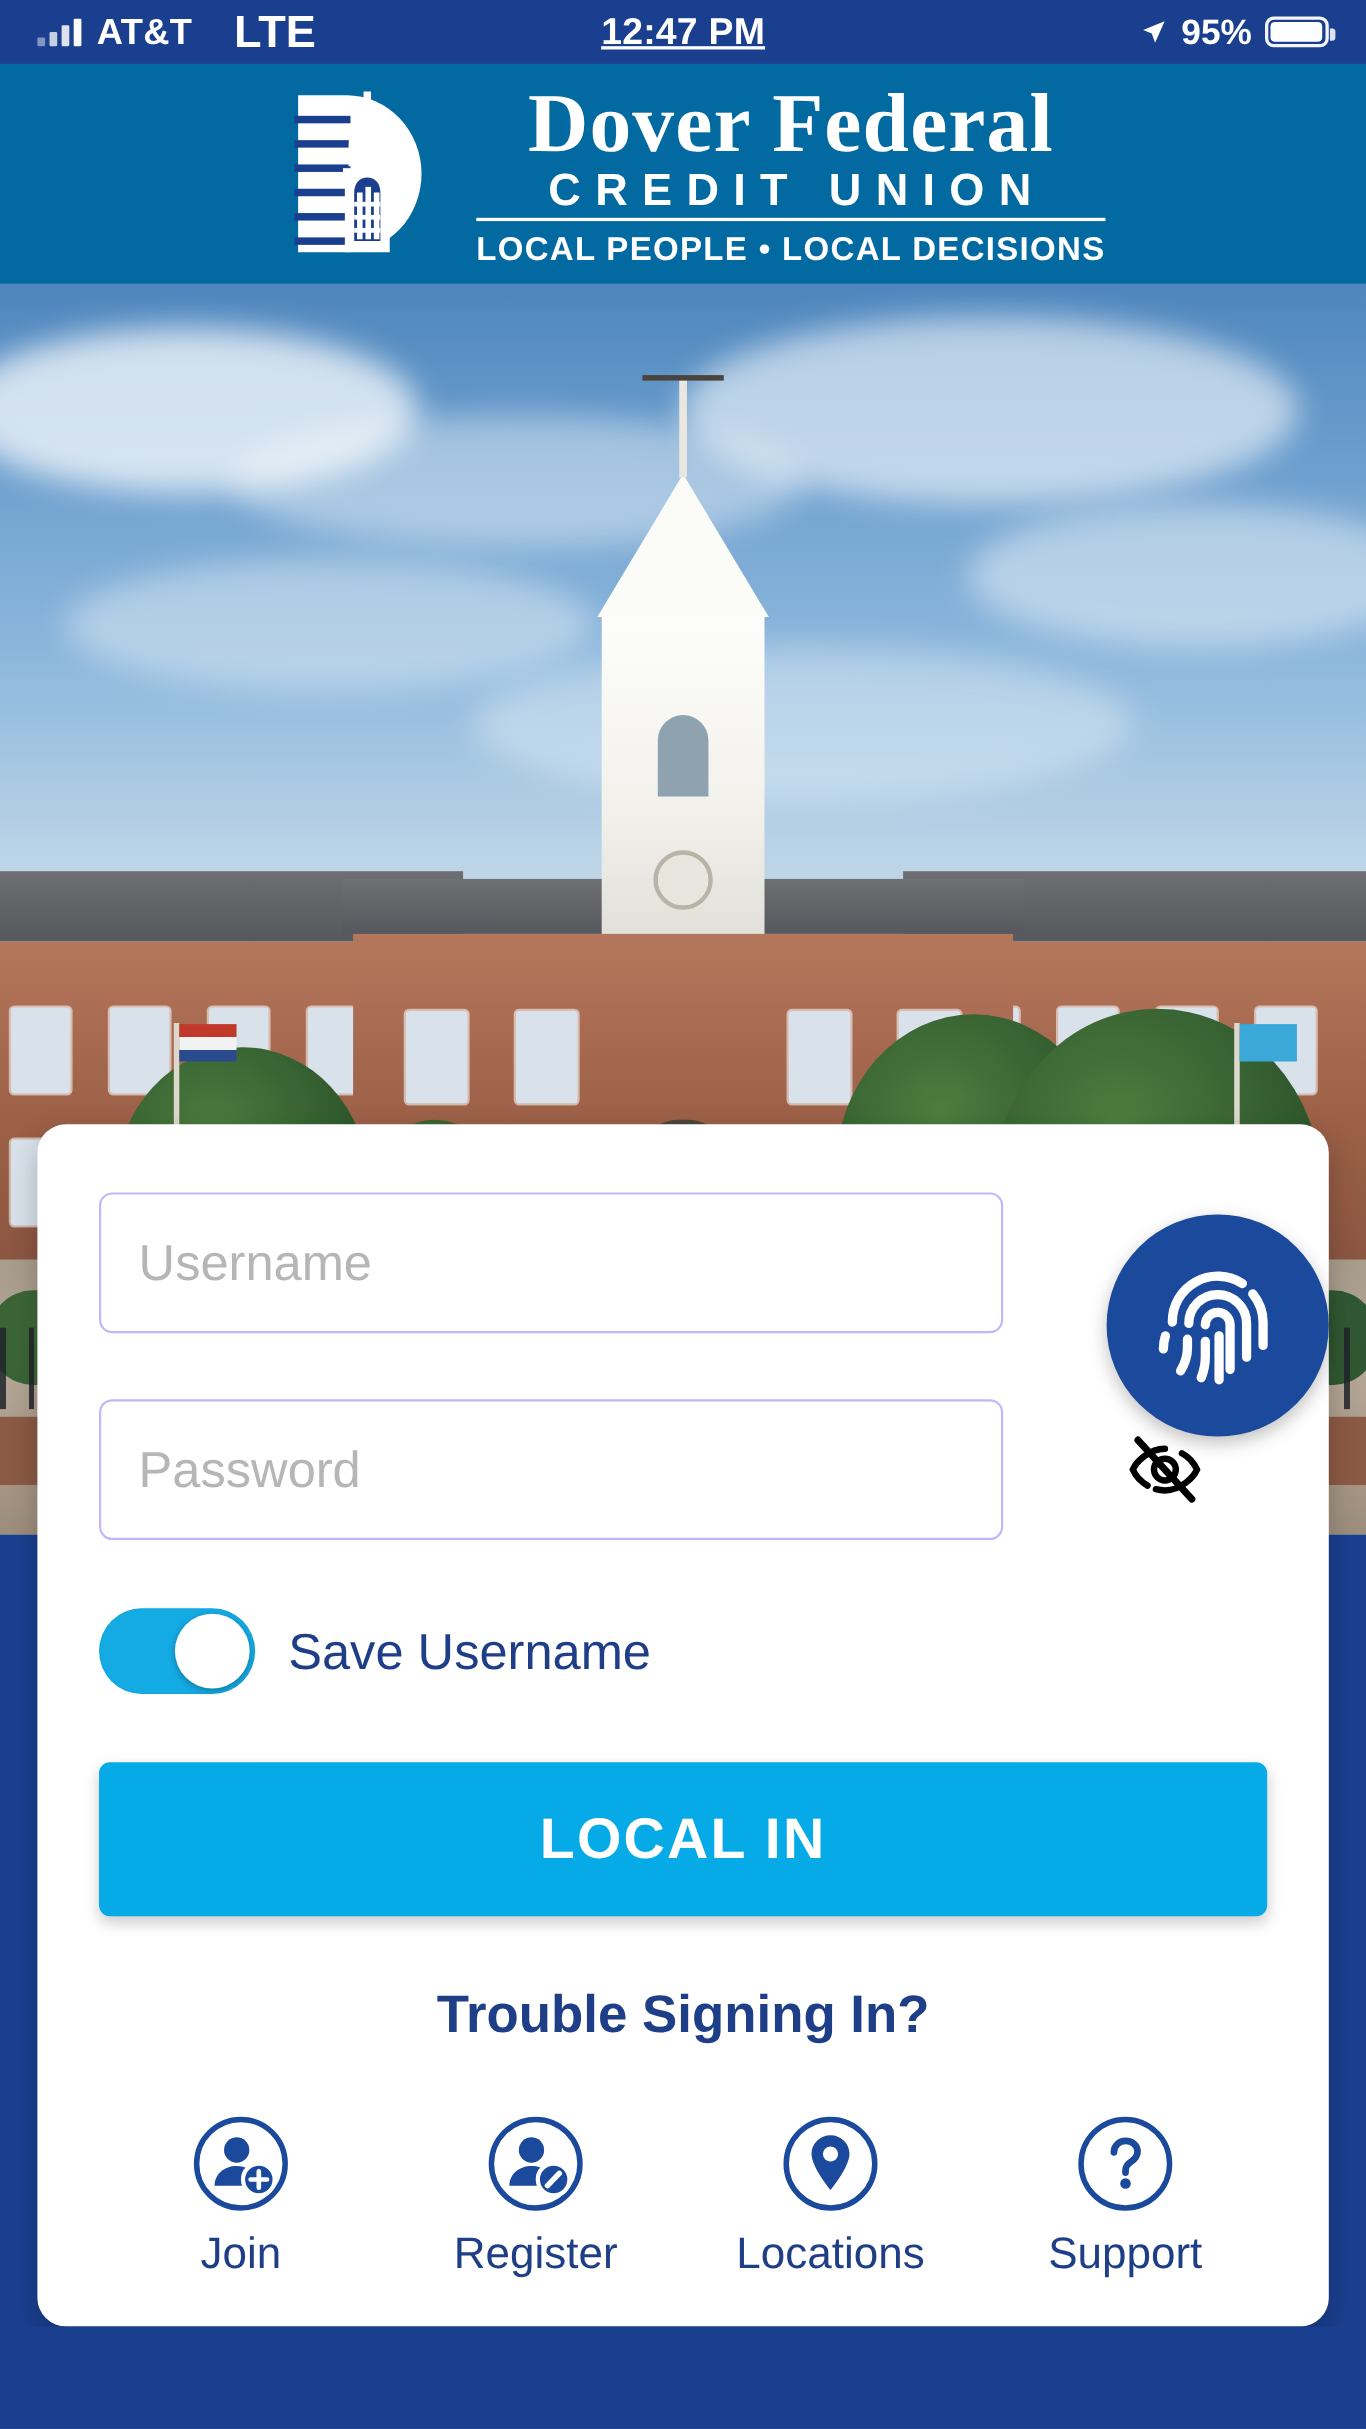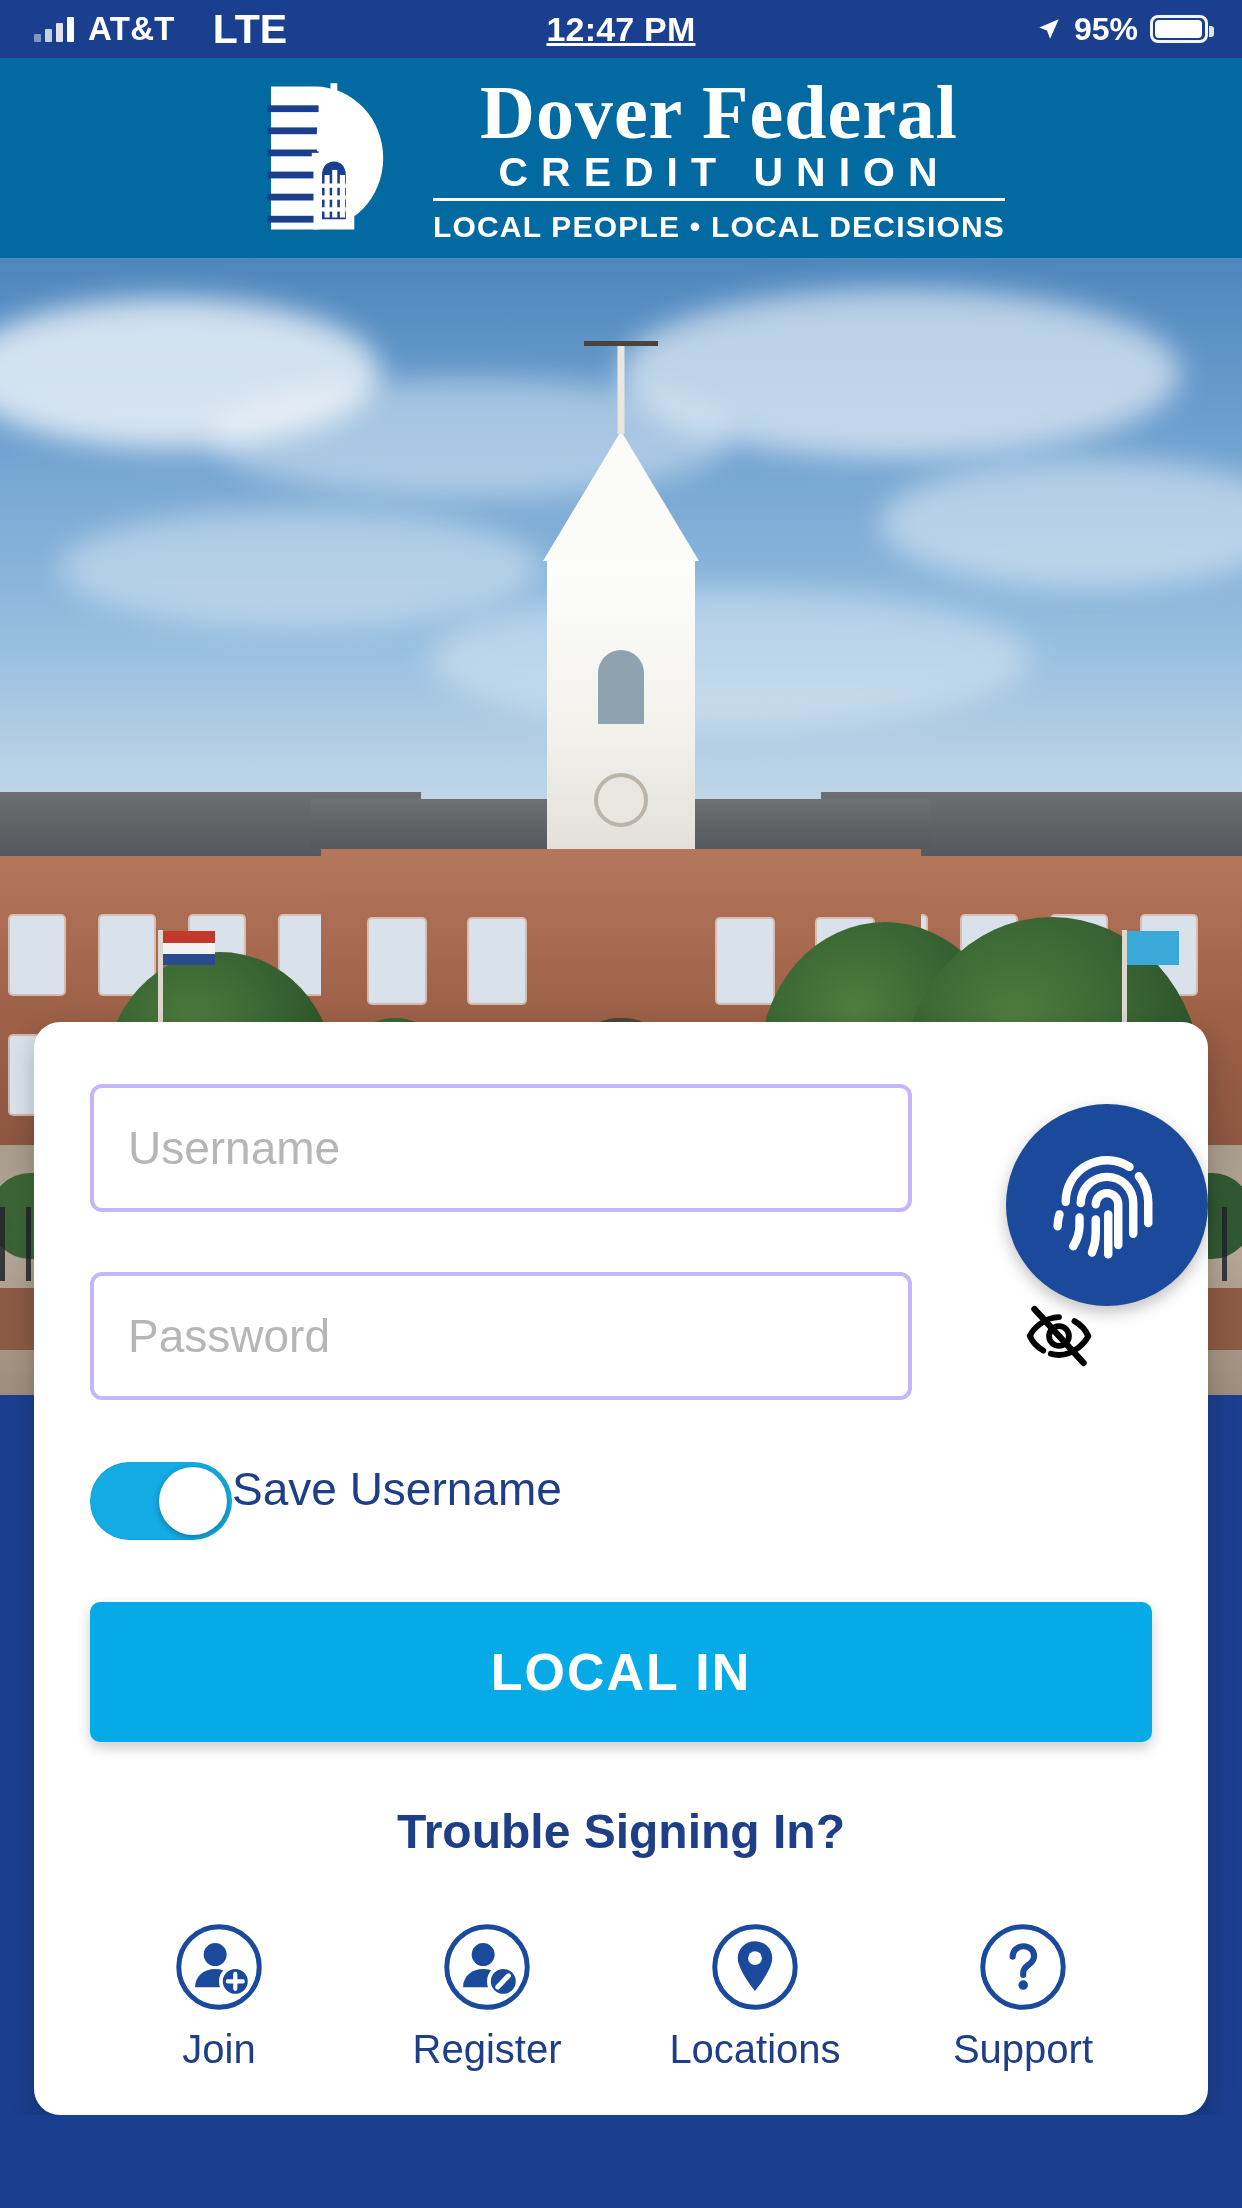--- a/index.html
+++ b/index.html
@@ -172,42 +172,42 @@
   
   .card{
     position:absolute; left:34px; top:1022px; width:1174px; height:1093px;
     background:#fff; border-radius:26px;
     box-shadow:0 10px 26px rgba(0,0,0,.22);
     padding:62px 56px 0 56px;
   }
   .field-row{ position:relative; }
   .input{
     width:822px; height:128px;
-    border:4px solid #c4b5fd; border-radius:12px;
+    border:2px solid #c4b5fd; border-radius:12px;
     background:#fff; padding:0 34px;
     font-family:"Liberation Sans", sans-serif; font-size:46px; color:#2b2b2b;
     outline:none;
   }
   .input::placeholder{ color:#b6b6b6; }
   .pw-wrap{ position:relative; margin-top:60px; }
   .eye-btn{
     position:absolute; right:58px; top:50%; transform:translateY(-50%);
     width:70px; height:70px; background:transparent; border:none; cursor:pointer;
     display:flex; align-items:center; justify-content:center;
   }
   .fp-btn{
     position:absolute; right:0px; top:82px;
     width:202px; height:202px; border-radius:50%;
     background:#1b4a9c; border:none; cursor:pointer;
     box-shadow:0 6px 16px rgba(0,0,0,.25);
     display:flex; align-items:center; justify-content:center;
   }
 
   
-  .toggle-row{ display:flex; align-items:flex-start; margin-top:62px; }
+  .toggle-row{ display:flex; align-items:center; gap:30px; margin-top:62px; }
   .toggle{
     width:142px; height:78px; border-radius:40px; background:#14aae4;
     position:relative; cursor:pointer; flex:none;
     box-shadow:inset 0 0 0 1px rgba(0,0,0,.04);
   }
   .toggle .knob{
     position:absolute; top:5px; right:5px; width:68px; height:68px;
     background:#fff; border-radius:50%; box-shadow:0 2px 6px rgba(0,0,0,.3);
   }
   .toggle-label{ font-size:46px; color:#1e3f87; }

